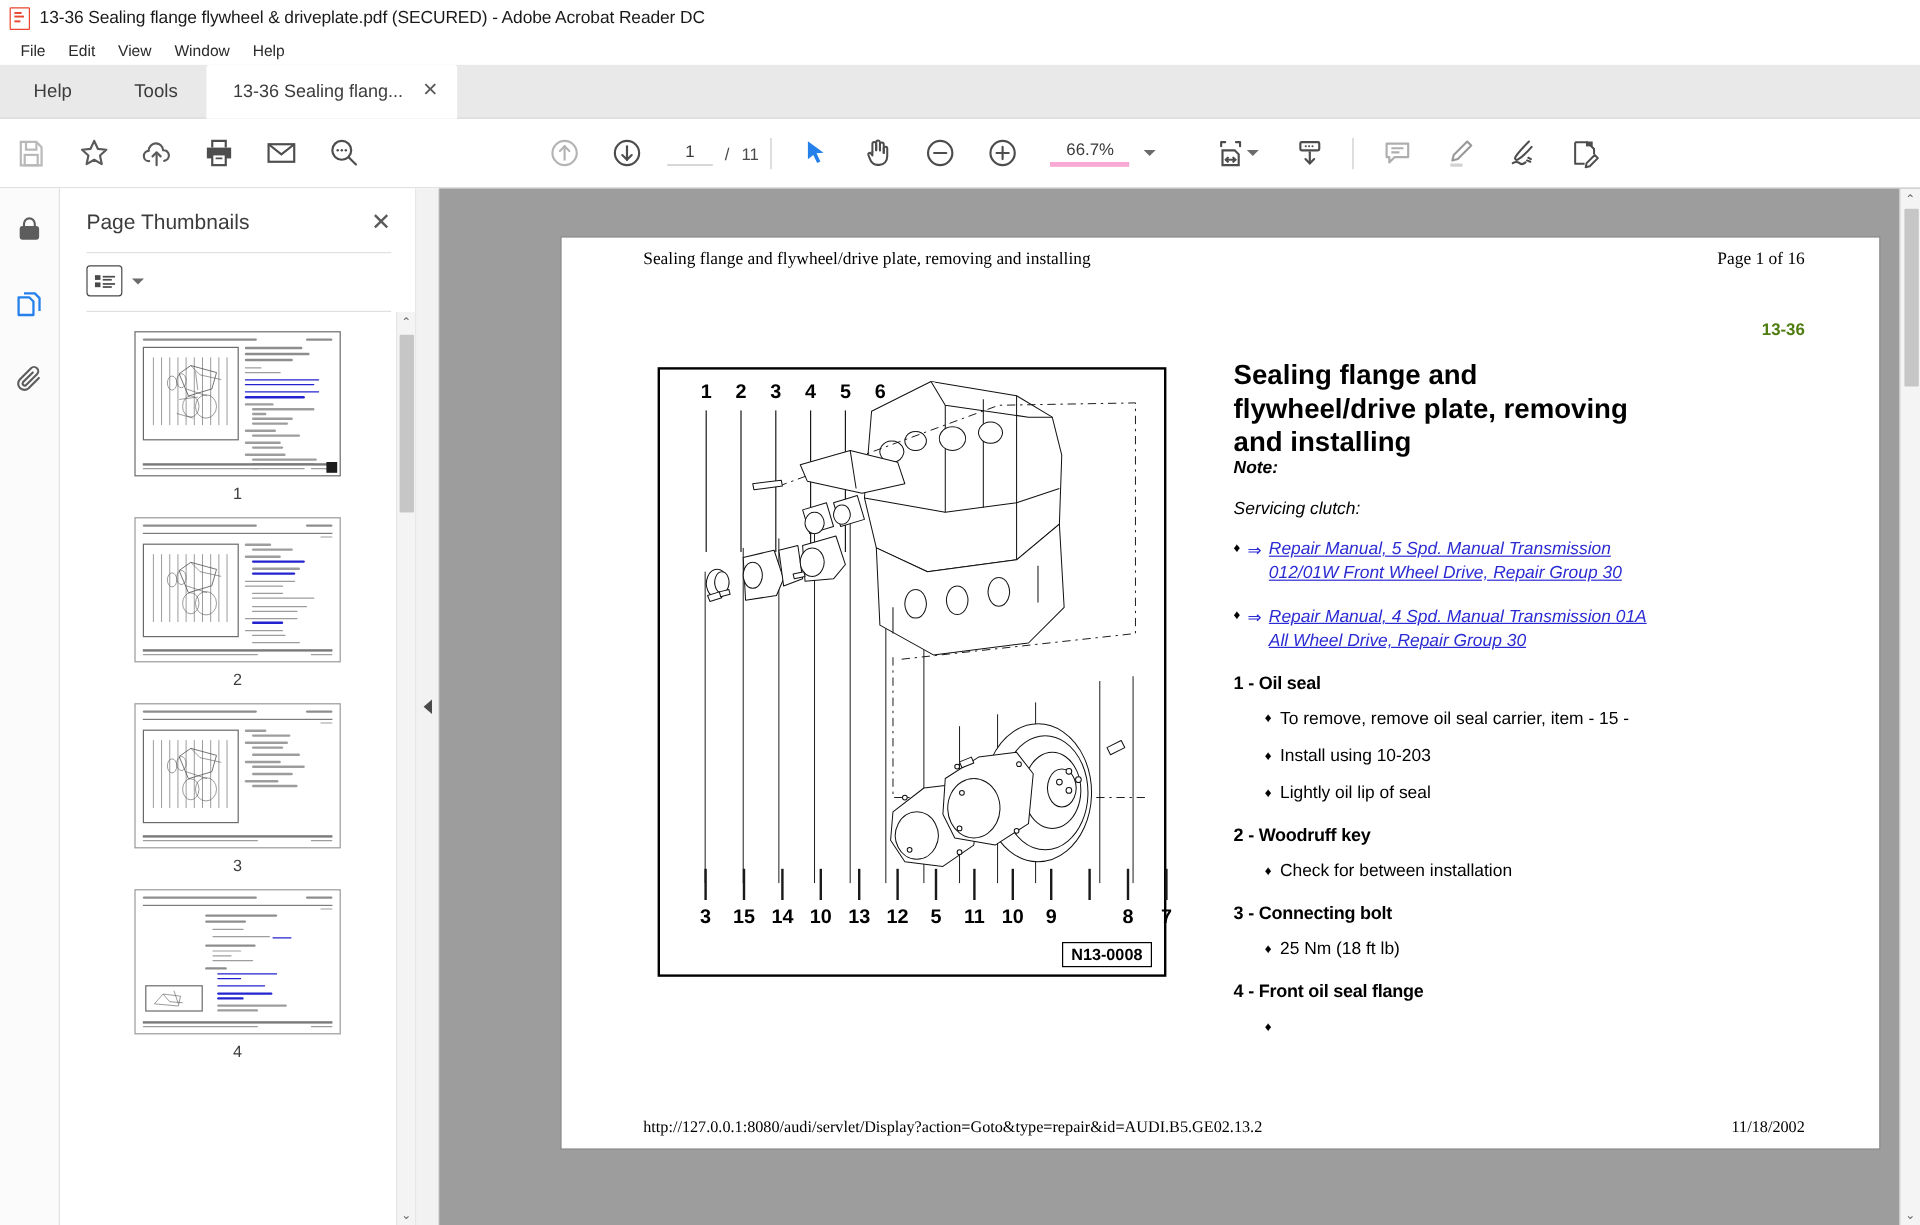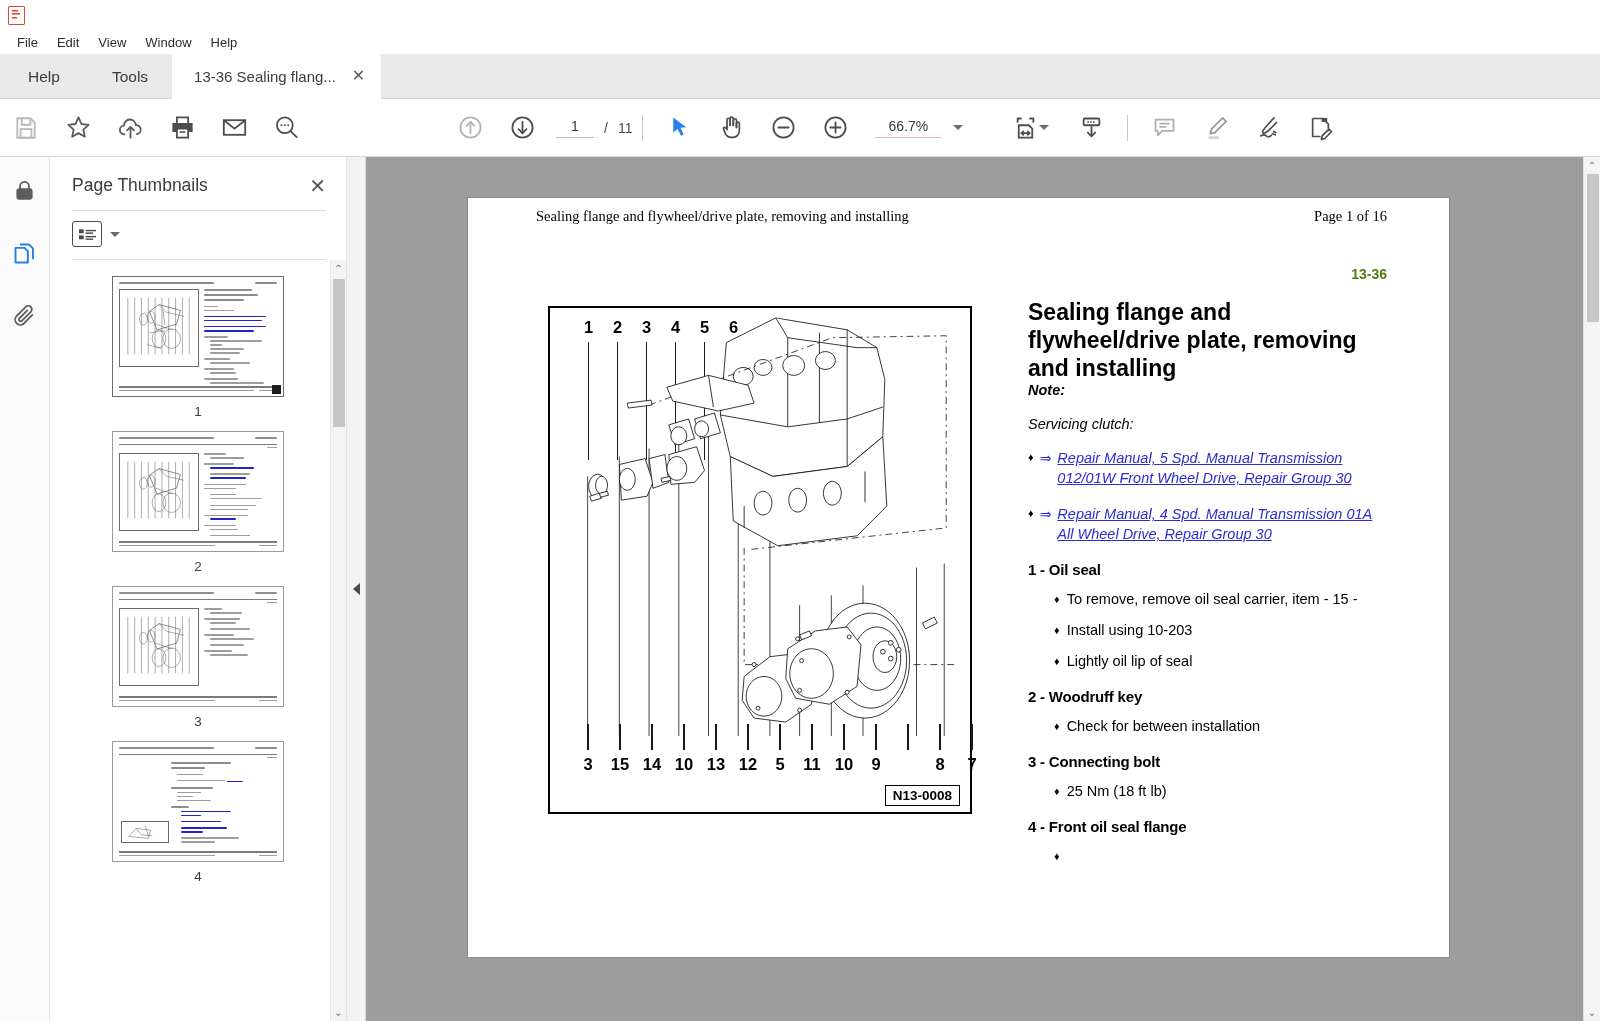--- a/index.html
+++ b/index.html
@@ -86,21 +86,21 @@
     border: none; border-bottom: 1px solid #bdbdbd; padding-bottom: 3px;
     background: transparent; font-family: "Liberation Sans", sans-serif;
   }
   .page-total { font-size: 14px; color: #4a4a4a; }
 
   .zoombox {
     display: flex; align-items: center; gap: 12px; margin-left: 14px;
   }
   .zoom-val {
     width: 66px; text-align: center; font-size: 14px; color: #3a3a3a;
-    border-bottom: 1px solid #f9a8d4; padding-bottom: 3px;
+    border-bottom: 4px solid #f9a8d4; padding-bottom: 3px;
   }
   .caret { width: 0; height: 0; border-left: 5px solid transparent;
            border-right: 5px solid transparent; border-top: 5px solid #6b6b6b; }
 
   
   .workspace {
     position: absolute; left: 0; top: 157px; right: 0; bottom: 0;
     display: flex; background: #ffffff;
   }
 
@@ -189,21 +189,21 @@
     width: 0; height: 0; border-top: 6px solid transparent;
     border-bottom: 6px solid transparent; border-right: 7px solid #4a4a4a;
     cursor: default;
   }
 
   
   .viewer {
     flex: 1; background: #9d9d9d; position: relative; overflow: hidden;
   }
   .page-sheet {
-    position: absolute; left: 102px; top: 41px; width: 981px; height: 759px;
+    position: absolute; left: 102px; top: 41px; width: 1098px; height: 759px;
     background: #ffffff; box-shadow: 0 0 0 1px #8a8a8a;
   }
   .doc-hdr {
     position: absolute; left: 68px; right: 62px; top: 10px;
     display: flex; justify-content: space-between;
     font-family: "Liberation Serif", serif; font-size: 14.5px; color: #000;
   }
   .doc-section {
     position: absolute; right: 62px; top: 68px;
     font-family: "Liberation Sans", sans-serif; font-size: 14px;
@@ -277,20 +277,21 @@
     position: absolute; right: 0; top: 0; bottom: 0; width: 17px;
     background: #f4f4f4; border-left: 1px solid #e0e0e0;
     display: flex; flex-direction: column; align-items: center;
   }
 </style>
 </head>
 <body>
 
 <div class="titlebar">
   <div class="pdf-logo"></div>
+  <div class="titlebar-text">13-36 Sealing flange flywheel &amp; driveplate.pdf (SECURED) - Adobe Acrobat Reader DC</div>
 </div>
 
 <div class="menubar">
   <div class="menu-item">File</div>
   <div class="menu-item">Edit</div>
   <div class="menu-item">View</div>
   <div class="menu-item">Window</div>
   <div class="menu-item">Help</div>
 </div>
 
@@ -939,20 +940,24 @@
           <span class="diamond">♦</span>
           <span>25 Nm (18 ft lb)</span>
         </div>
 
         <div class="item-h">4 - Front oil seal flange</div>
         <div class="bullet">
           <span class="diamond">♦</span>
         </div>
       </div>
 
+      <div class="doc-foot">
+        <span>http://127.0.0.1:8080/audi/servlet/Display?action=Goto&amp;type=repair&amp;id=AUDI.B5.GE02.13.2</span>
+        <span>11/18/2002</span>
+      </div>
     </div>
 
     <div class="v-scrollbar">
       <div class="sb-arrow">⌃</div>
       <div class="sb-track">
         <div class="sb-thumb" style="top:0;height:148px;left:2.5px"></div>
       </div>
       <div class="sb-arrow">⌄</div>
     </div>
   </div>

